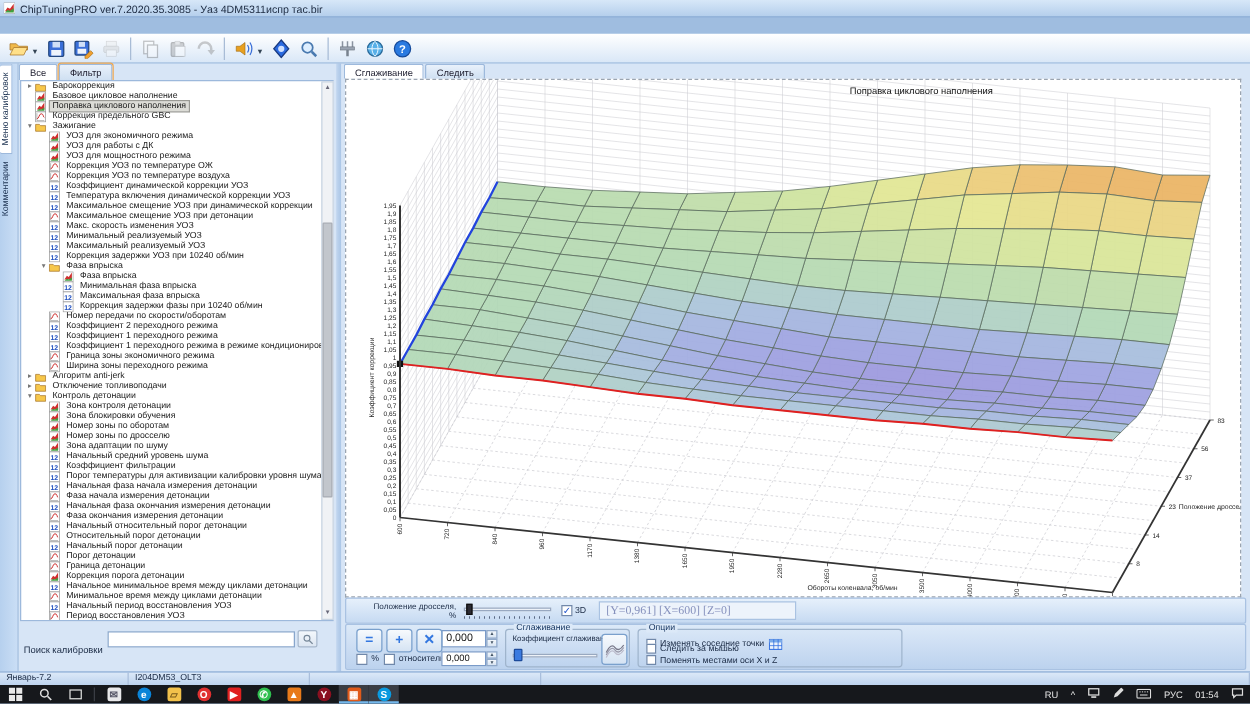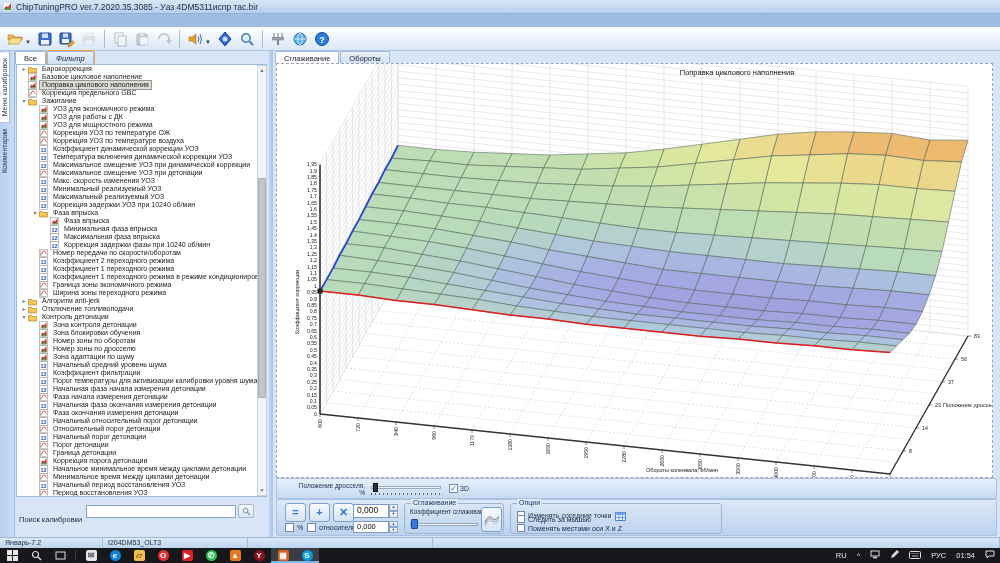--- a/index.html
+++ b/index.html
@@ -32,21 +32,21 @@
     background:linear-gradient(90deg,#b6d0ee,#cadef5); border-right:1px solid #9db9dc; }
   .vtab { writing-mode:vertical-rl; transform:rotate(180deg); font-size:7px; color:#1a3050;
     padding:6px 1px; text-align:center; }
   .vtab.active { background:#ffffff; border:1px solid #9db9dc; border-right:none; border-radius:0 2px 2px 0; }
 
   .leftpanel { position:absolute; left:15px; top:0; width:254px; height:486px; background:#d7e5f6; }
   .ltabs { position:absolute; left:0; top:0; height:13px; display:flex; }
   .ltab { font-size:7.5px; color:#223; padding:2px 8px 1px; border:1px solid #9db9dc; border-bottom:none;
     background:linear-gradient(#e9f1fb,#cfe0f2); border-radius:2px 2px 0 0; margin-right:1px; }
   .ltab.active { background:#ffffff; }
-  .ltab.hot { outline:1px solid #f0a850;font-style:italic; }
+  .ltab.hot { outline:1px solid #f0a850; }
   .tree { position:absolute; left:1px; top:13px; width:251px; height:433px; background:#ffffff;
     border:1px solid #9db9dc; overflow:hidden; }
   .trow { height:8px; display:flex; align-items:center; white-space:nowrap; }
   .trow.sel .tlabel { background:#dcdcd6; outline:1px solid #9a9a94; }
   .texp { width:8px; font-size:6px; color:#777; text-align:center; line-height:8px; flex:none; }
   .ticon { width:9px; height:9px; margin-right:3px; flex:none; }
   .ticon svg { width:9px; height:9px; display:block; }
   .tlabel { font-size:7px; color:#1a1a1a; line-height:8px; padding:0 2px; }
   .vscroll { position:absolute; right:2px; top:14px; width:10px; height:431px; background:#f0f2f5; border:1px solid #c8d4e2; }
   .varr { position:absolute; left:0; width:8px; height:9px; font-size:5px; color:#667; text-align:center; line-height:9px; }
@@ -806,21 +806,21 @@
           </svg>
         </div>
       </div>
     </div>
 
     <div class="splitter"></div>
 
     <div class="rightpanel">
       <div class="rtabs" id="rtabs">
           <div class="ltab active">Сглаживание</div>
-          <div class="ltab">Обороты</div>
+          <div class="ltab">Следить</div>
         </div>
       <div class="plotwrap">
         <svg id="plot" width="715" height="413">
             <g stroke="#c4c4ca" stroke-width="0.5" stroke-dasharray="2,2">
               <line x1="43.0" y1="350.0" x2="613.0" y2="410.0"></line>
               <line x1="49.5" y1="338.5" x2="619.5" y2="398.5"></line>
               <line x1="56.0" y1="327.0" x2="626.0" y2="387.0"></line>
               <line x1="62.5" y1="315.5" x2="632.5" y2="375.5"></line>
               <line x1="69.0" y1="304.0" x2="639.0" y2="364.0"></line>
               <line x1="75.5" y1="292.5" x2="645.5" y2="352.5"></line>
@@ -1255,20 +1255,21 @@
           <div>Положение дросселя,</div>
           <div>%</div>
         </div>
         <div class="sliderA">
           <div class="track"></div>
           <div class="thumb"></div>
           <div class="ticks"></div>
         </div>
         <span class="cbx" style="margin-left:8px">✓</span>
         <span class="lbl3d">3D</span>
+        <div class="readout">[Y=0,961] [X=600] [Z=0]</div>
       </div>
 
       <div class="ctrlB" id="ctrlB">
         <div class="edit" style="left:76px;top:4px;width:36px;height:14px">0,000</div>
         <div class="spin" style="left:112px;top:4px;height:14px">
             <div>▲</div>
             <div>▼</div>
           </div>
         <div class="cbrow" style="left:8px;top:23px">
           <span class="cbx"></span>

